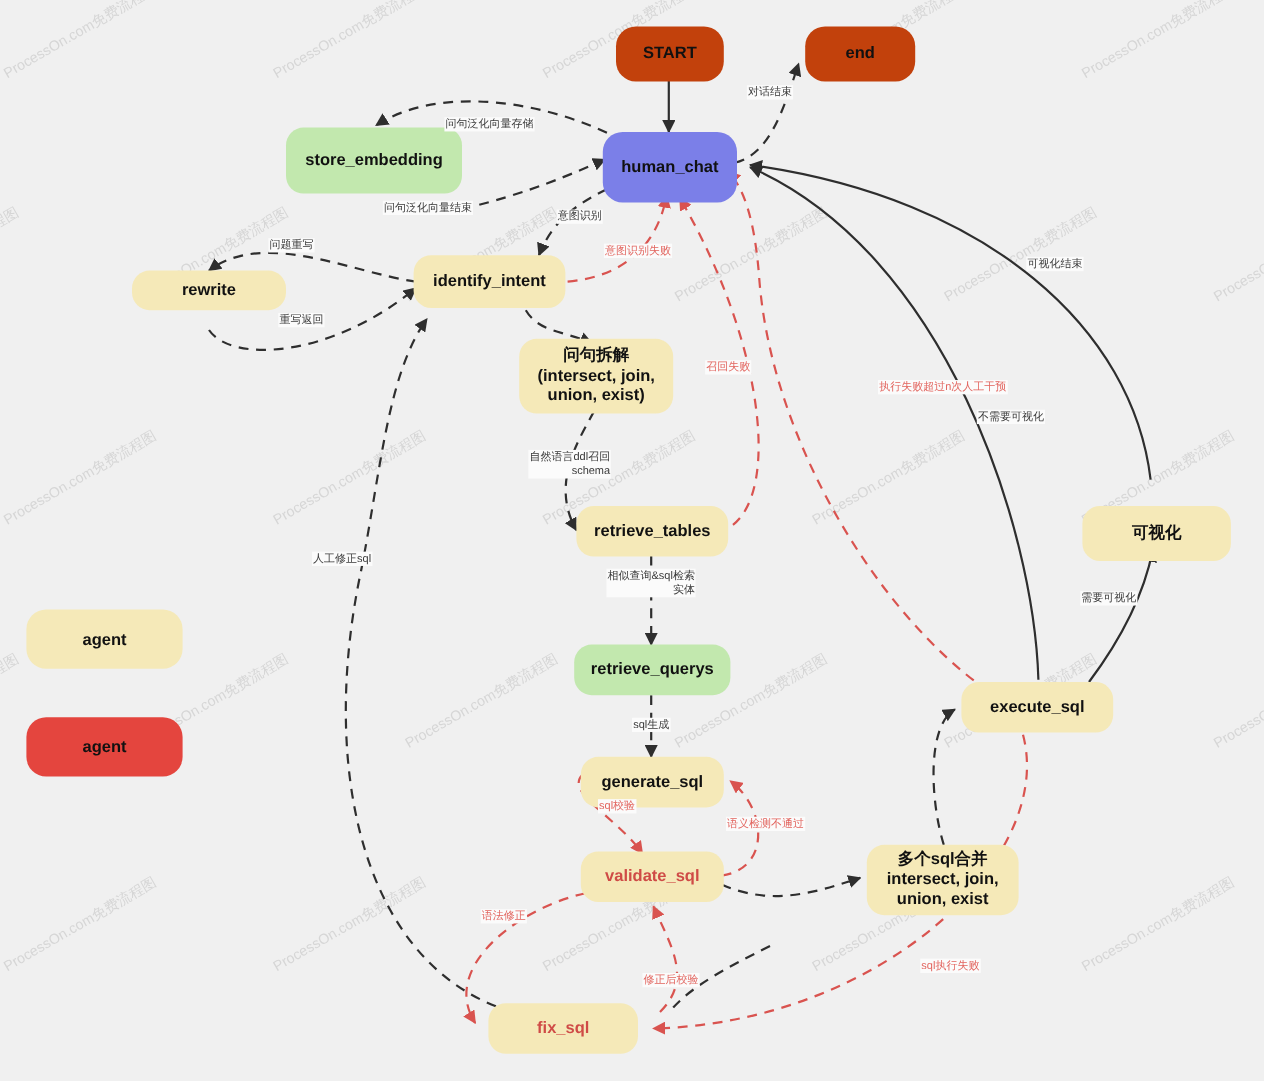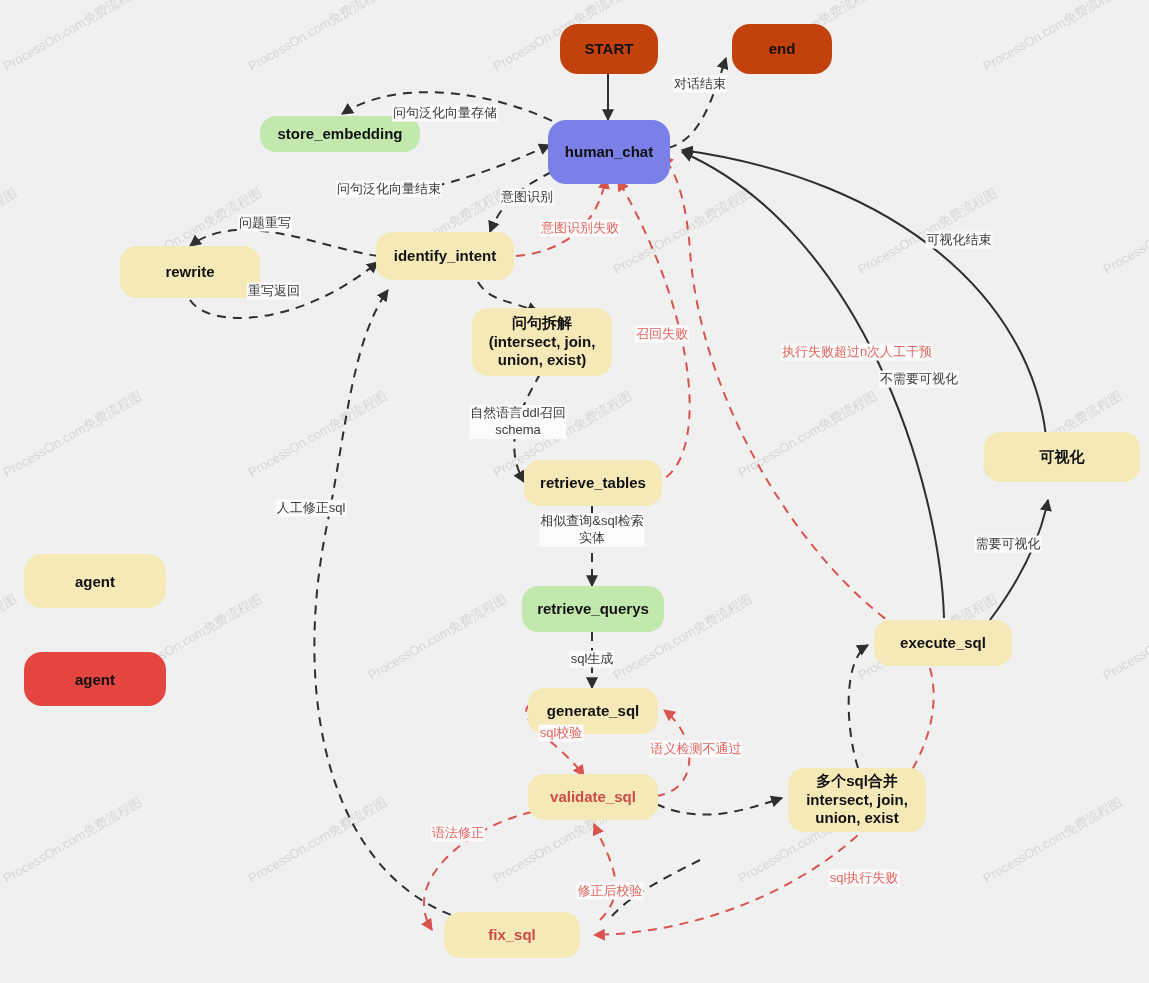--- a/index.html
+++ b/index.html
@@ -65,25 +65,25 @@
   .n-green    { background: #c2e8ae; }
   .n-yellow   { background: #f5e9b8; }
   .n-red      { background: #e4453e; }
   .t-red      { color: #cf4b46; }
   
   .elabel {
     position: absolute;
     z-index: 4;
     background: #fbfbfb;
     color: #3a3a3a;
-    font-size: 13px;
+    font-size: 10px;
     line-height: 1.3;
     font-family: "Liberation Sans", "DejaVu Sans", sans-serif;
     white-space: pre-line;
-    text-align: center;
+    text-align: right;
     padding: 0 1px;
     transform: translate(-50%, -50%);
   }
   .elabel.red { color: #e2655f; }
   
   .legend-box {
     position: absolute;
     box-sizing: border-box;
     border-radius: 18px;
     display: flex;
@@ -199,23 +199,23 @@
     </g>
   </svg>
 
   <div id="nodes">
     <div class="node n-terminal" style="left:560px;top:24px;width:98px;height:50px;">START</div>
 
     <div class="node n-terminal" style="left:732px;top:24px;width:100px;height:50px;">end</div>
 
     <div class="node n-chat" style="left:548px;top:120px;width:122px;height:64px;">human_chat</div>
 
-    <div class="node n-green" style="left:260px;top:116px;width:160px;height:36px;">store_embedding</div>
-
-    <div class="node n-yellow" style="left:120px;top:246px;width:140px;height:52px;">rewrite</div>
+    <div class="node n-green" style="left:260px;top:116px;width:160px;height:60px;">store_embedding</div>
+
+    <div class="node n-yellow" style="left:120px;top:246px;width:140px;height:36px;">rewrite</div>
 
     <div class="node n-yellow" style="left:376px;top:232px;width:138px;height:48px;">identify_intent</div>
 
     <div class="node n-yellow" style="left:472px;top:308px;width:140px;height:68px;">问句拆解
 (intersect, join,
 union, exist)</div>
 
     <div class="node n-yellow" style="left:524px;top:460px;width:138px;height:46px;">retrieve_tables</div>
 
     <div class="node n-yellow" style="left:528px;top:688px;width:130px;height:46px;">generate_sql</div>
@@ -225,21 +225,21 @@
     <div class="node n-yellow t-red" style="left:528px;top:774px;width:130px;height:46px;">validate_sql</div>
 
     <div class="node n-yellow t-red" style="left:444px;top:912px;width:136px;height:46px;">fix_sql</div>
 
     <div class="node n-yellow" style="left:788px;top:768px;width:138px;height:64px;">多个sql合并
 intersect, join,
 union, exist</div>
 
     <div class="node n-yellow" style="left:874px;top:620px;width:138px;height:46px;">execute_sql</div>
 
-    <div class="node n-yellow" style="left:984px;top:432px;width:156px;height:50px;">可视化</div>
+    <div class="node n-yellow" style="left:984px;top:460px;width:135px;height:50px;">可视化</div>
 
     <div class="legend-box n-yellow" style="left:24px;top:554px;width:142px;height:54px;">agent</div>
     <div class="legend-box n-red" style="left:24px;top:652px;width:142px;height:54px;">agent</div>
   </div>
 
   <div>
     <div class="elabel" style="left:700px;top:84px;">对话结束</div>
     <div class="elabel" style="left:445px;top:113px;">问句泛化向量存储</div>
     <div class="elabel" style="left:389px;top:189px;">问句泛化向量结束</div>
     <div class="elabel" style="left:527px;top:197px;">意图识别</div>

